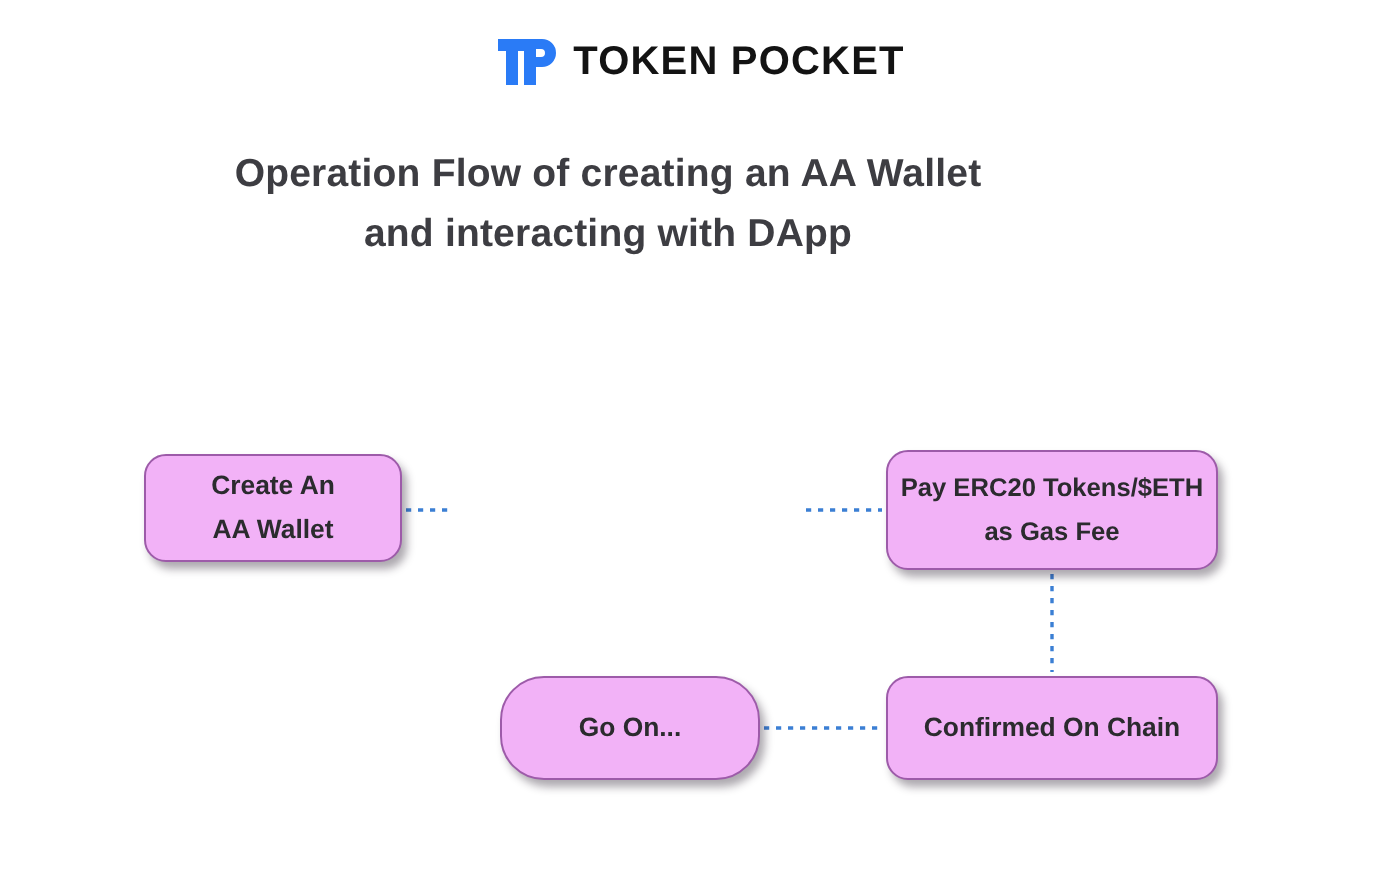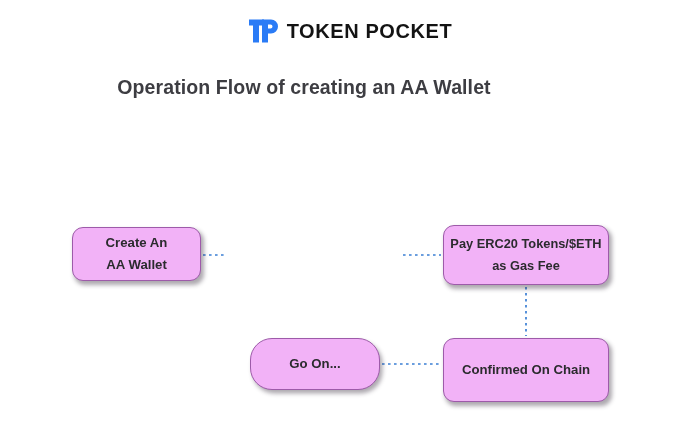--- a/index.html
+++ b/index.html
@@ -87,35 +87,36 @@
     line-height: 22px;
     padding: 2px 6px;
     white-space: pre-line;
   }
 
   
   #node-create   { left: 72px;  top: 183px; width: 129px; height: 54px; }
   #node-initiate { left: 228px; top: 181px; width: 173px; height: 58px; }
   #node-pay      { left: 443px; top: 181px; width: 166px; height: 60px; font-size: 12.8px; }
   #node-goon     { left: 250px; top: 294px; width: 130px; height: 52px; border-radius: 22px; }
-  #node-confirm  { left: 443px; top: 294px; width: 166px; height: 64px; }
+  #node-confirm  { left: 443px; top: 294px; width: 166px; height: 52px; }
 </style>
 </head>
 <body>
 
 <div class="brand">
   <svg class="brand-logo" viewBox="0 0 60 52" aria-hidden="true">
     <path d="M2 3 H32 V15 H22 V49 H10 V15 H2 Z" fill="#2a7bf6"></path>
     <path d="M28 3 H46 A14 14 0 0 1 46 31 H40 V49 H28 Z M40 13 V21 H45 A4 4 0 0 0 45 13 Z" fill="#2a7bf6"></path>
   </svg>
   <span class="brand-name">TOKEN POCKET</span>
 </div>
 
 <div class="title">
   <div>Operation Flow of creating an AA Wallet</div>
+  <div>and interacting with DApp</div>
 </div>
 
 <div class="diagram">
 
   <svg class="connectors" viewBox="0 0 700 444" aria-hidden="true">
 
     <line x1="203" y1="211" x2="226" y2="211" stroke="#3b7fd4" stroke-width="1.7" stroke-dasharray="2.6 3.4" stroke-linecap="butt"></line>
 
     <line x1="403" y1="211" x2="441" y2="211" stroke="#3b7fd4" stroke-width="1.7" stroke-dasharray="2.6 3.4" stroke-linecap="butt"></line>
 

